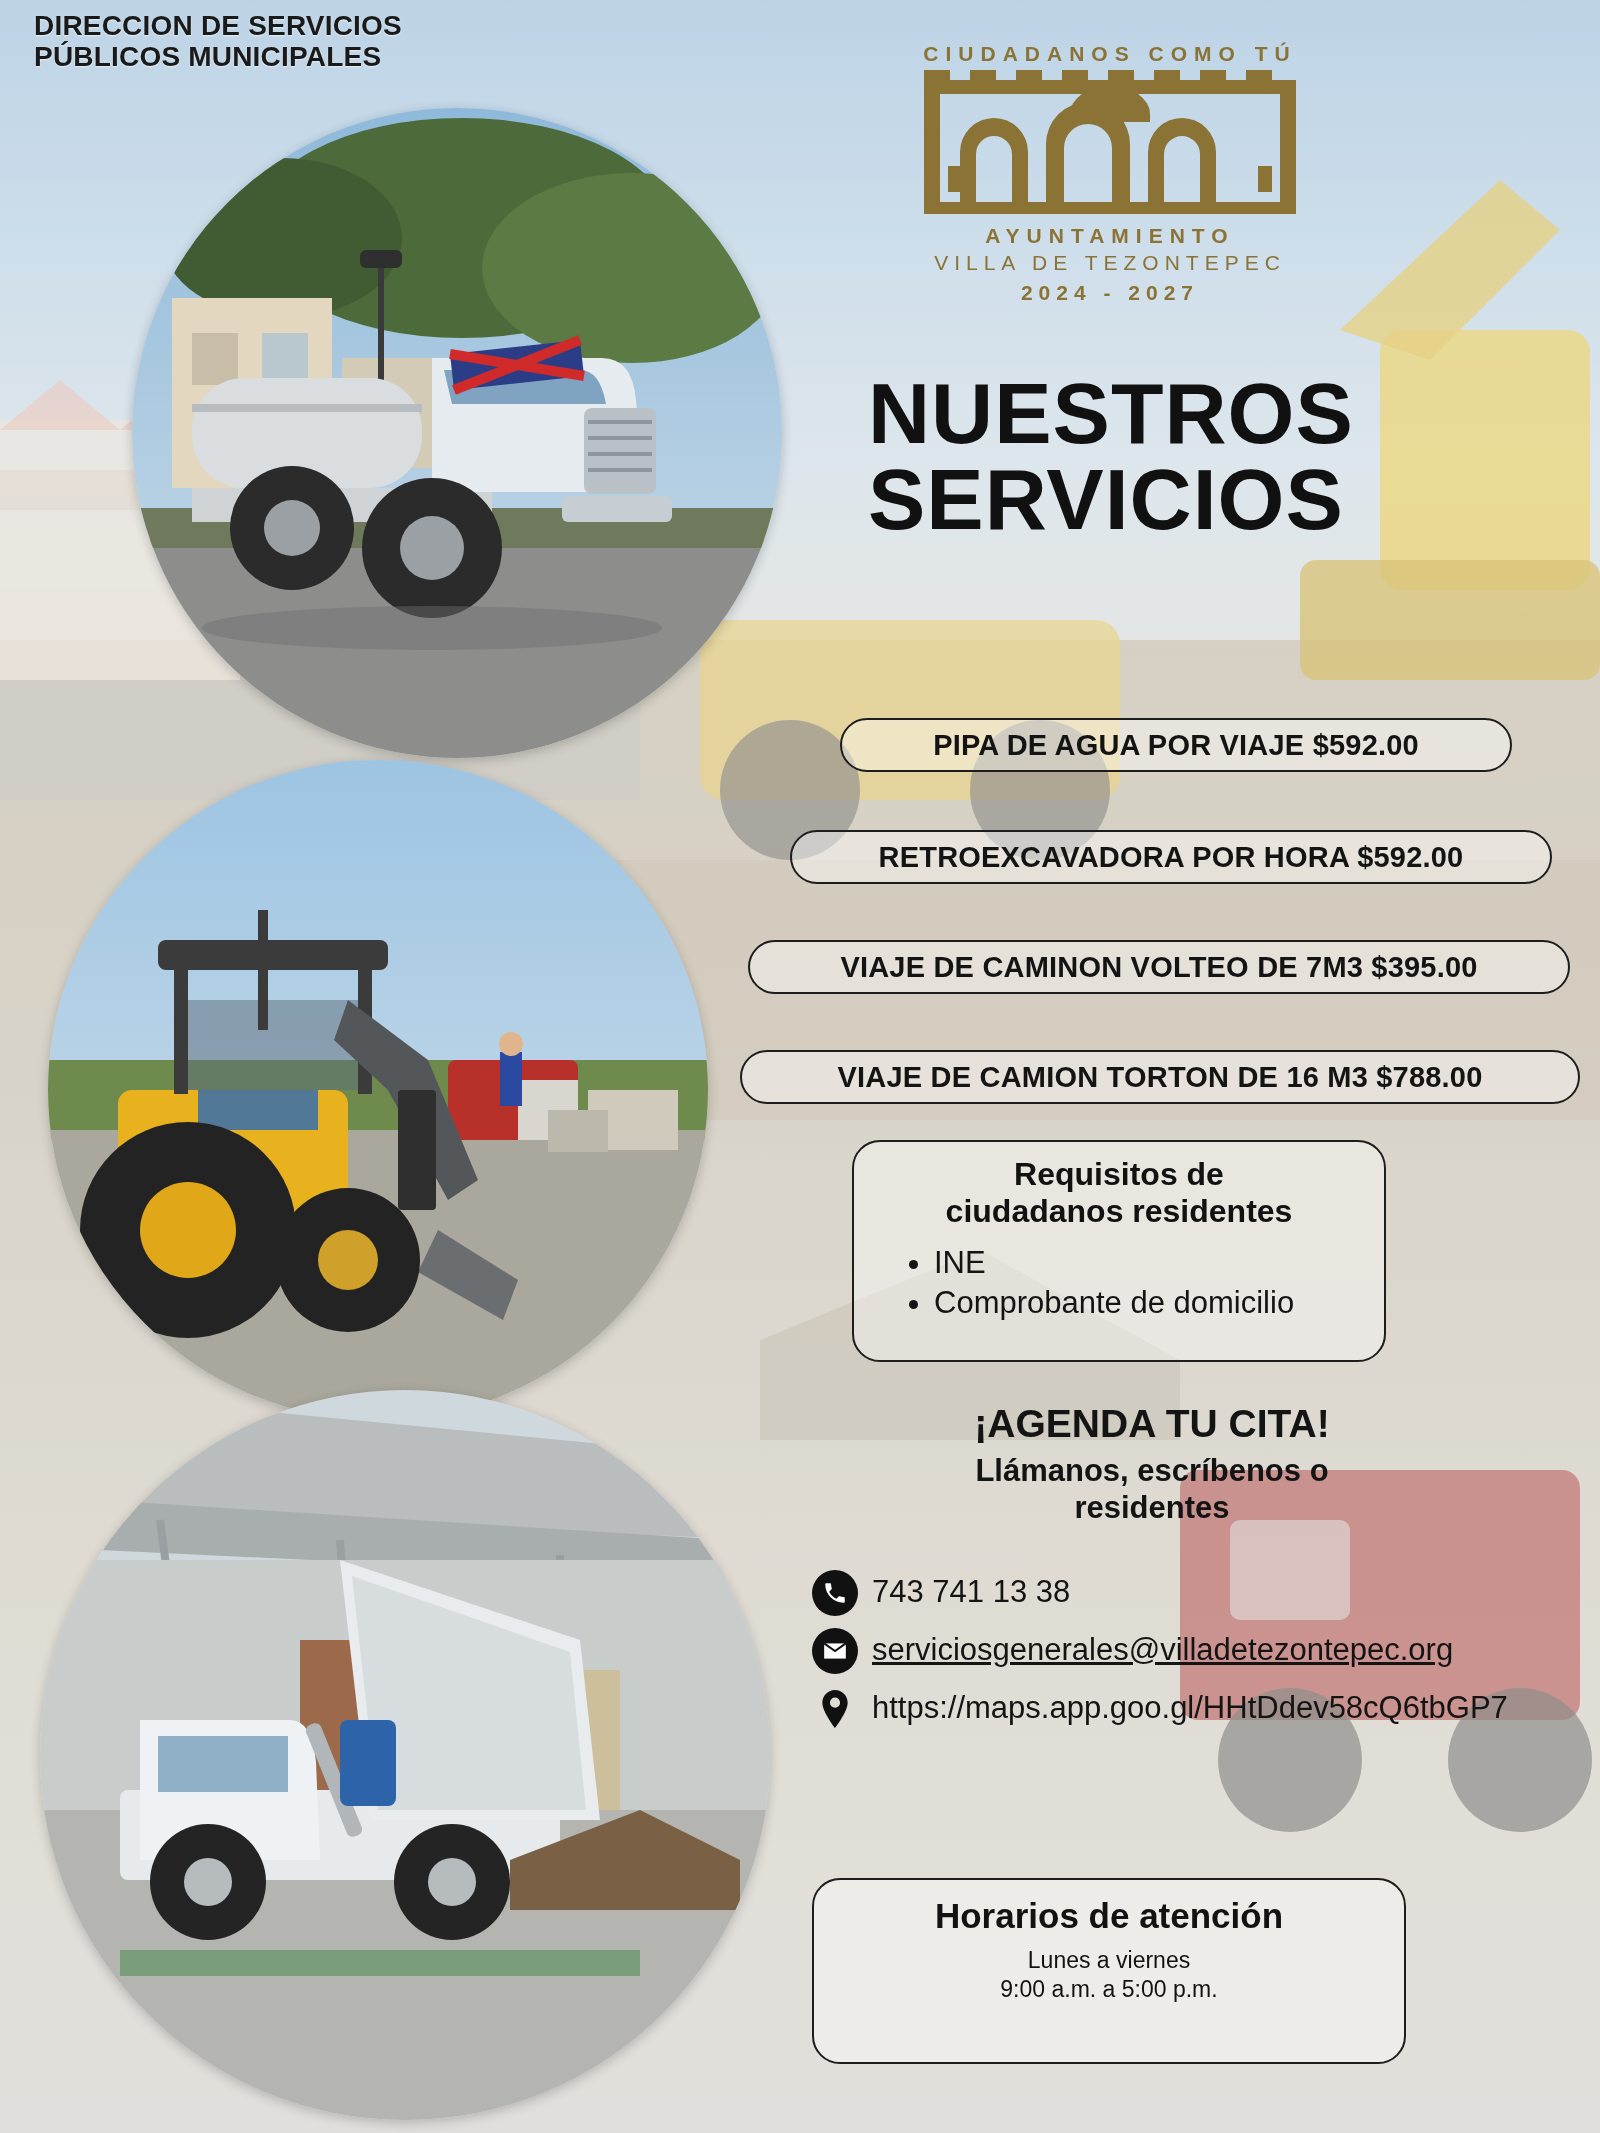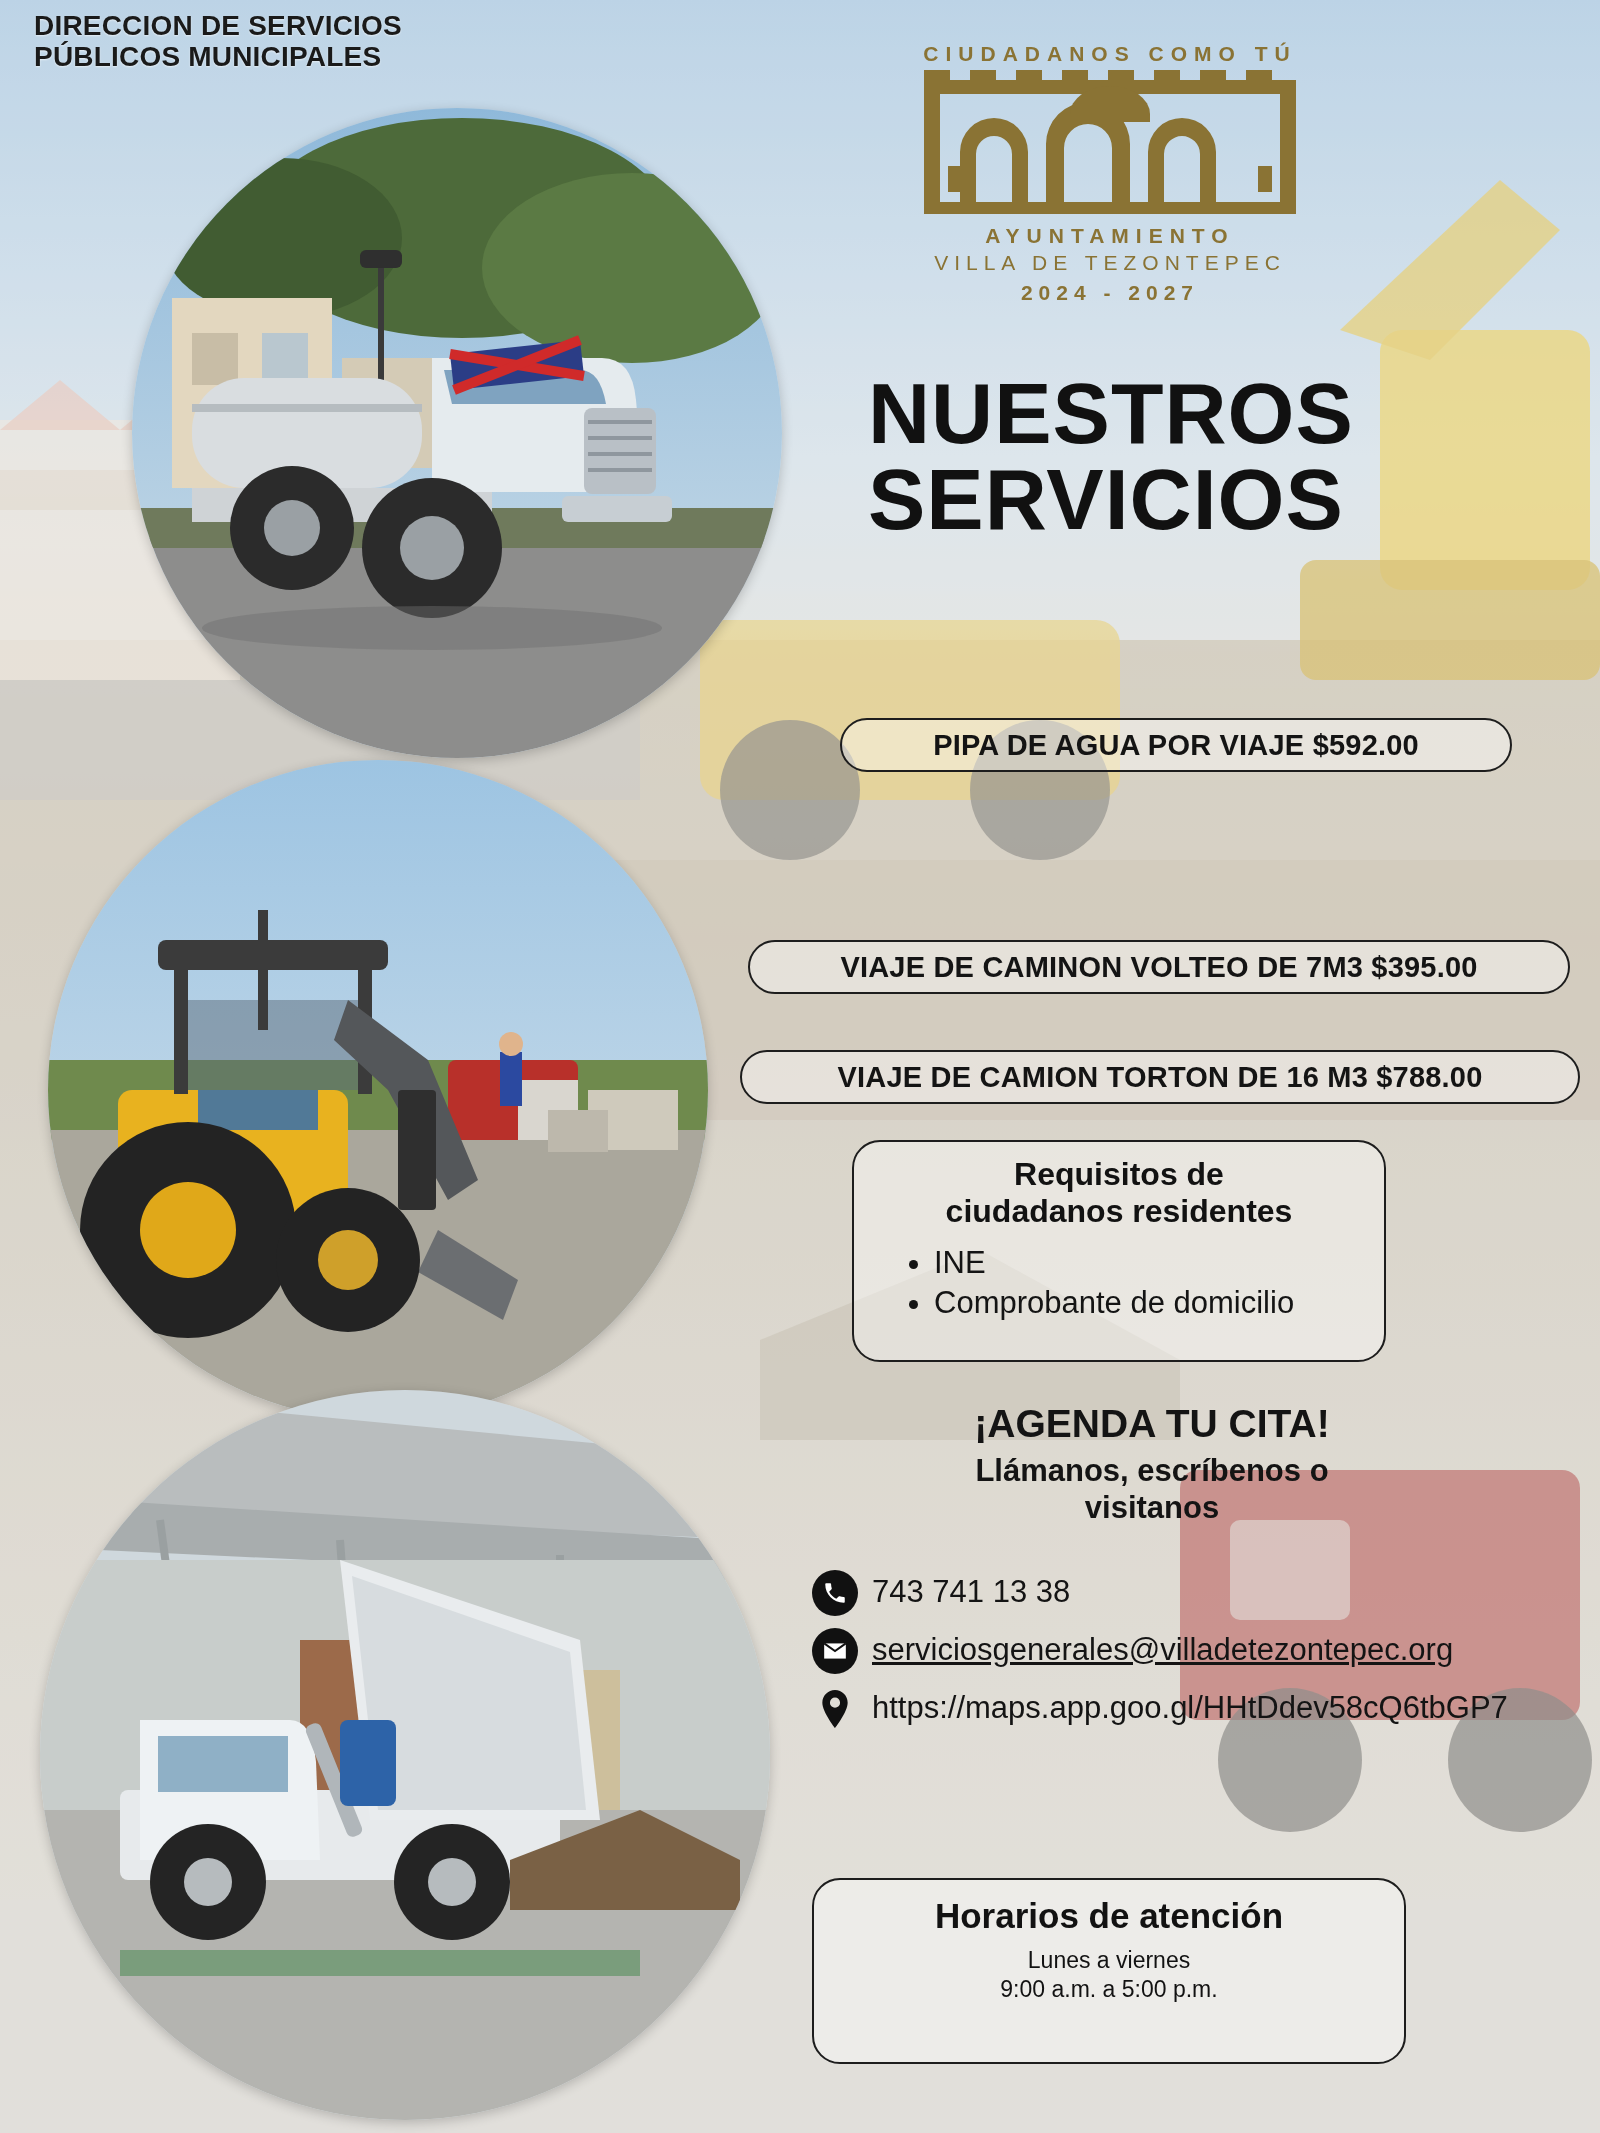--- a/index.html
+++ b/index.html
@@ -495,20 +495,23 @@
       <circle cx="412" cy="492" r="58" fill="#242424"></circle>
       <circle cx="412" cy="492" r="24" fill="#b6bbbe"></circle>
 
       <rect x="300" y="330" width="56" height="86" rx="8" fill="#2d63a8"></rect>
     </svg>
   </div>
 
   <div class="pill pill-1">
     <span>PIPA DE AGUA POR VIAJE $592.00</span>
   </div>
+  <div class="pill pill-2">
+    <span>RETROEXCAVADORA POR HORA $592.00</span>
+  </div>
   <div class="pill pill-3">
     <span>VIAJE DE CAMINON VOLTEO DE 7M3 $395.00</span>
   </div>
   <div class="pill pill-4">
     <span>VIAJE DE CAMION TORTON DE 16 M3 $788.00</span>
   </div>
 
   <div class="req-box">
     <div class="req-title">
       <div>Requisitos de</div>
@@ -516,21 +519,21 @@
     </div>
     <ul class="req-list">
       <li>INE</li>
       <li>Comprobante de domicilio</li>
     </ul>
   </div>
 
   <div class="agenda-title">¡AGENDA TU CITA!</div>
   <div class="agenda-sub">
     <div>Llámanos, escríbenos o</div>
-    <div>visitanos</div>
+    <div>residentes</div>
   </div>
 
   <div class="contact">
     <div class="contact-row">
       <span class="c-icon circle">
         <svg width="26" height="26" viewBox="0 0 24 24" fill="#ffffff">
           <path d="M6.6 10.8c1.4 2.8 3.8 5.1 6.6 6.6l2.2-2.2c.3-.3.7-.4 1-.2 1.2.4 2.4.6 3.6.6.6 0 1 .4 1 1V20c0 .6-.4 1-1 1C10.6 21 3 13.4 3 4c0-.6.4-1 1-1h3.4c.6 0 1 .4 1 1 0 1.3.2 2.5.6 3.6.1.4 0 .8-.2 1l-2.2 2.2z"></path>
         </svg>
       </span>
       <span class="c-text">743 741 13 38</span>

